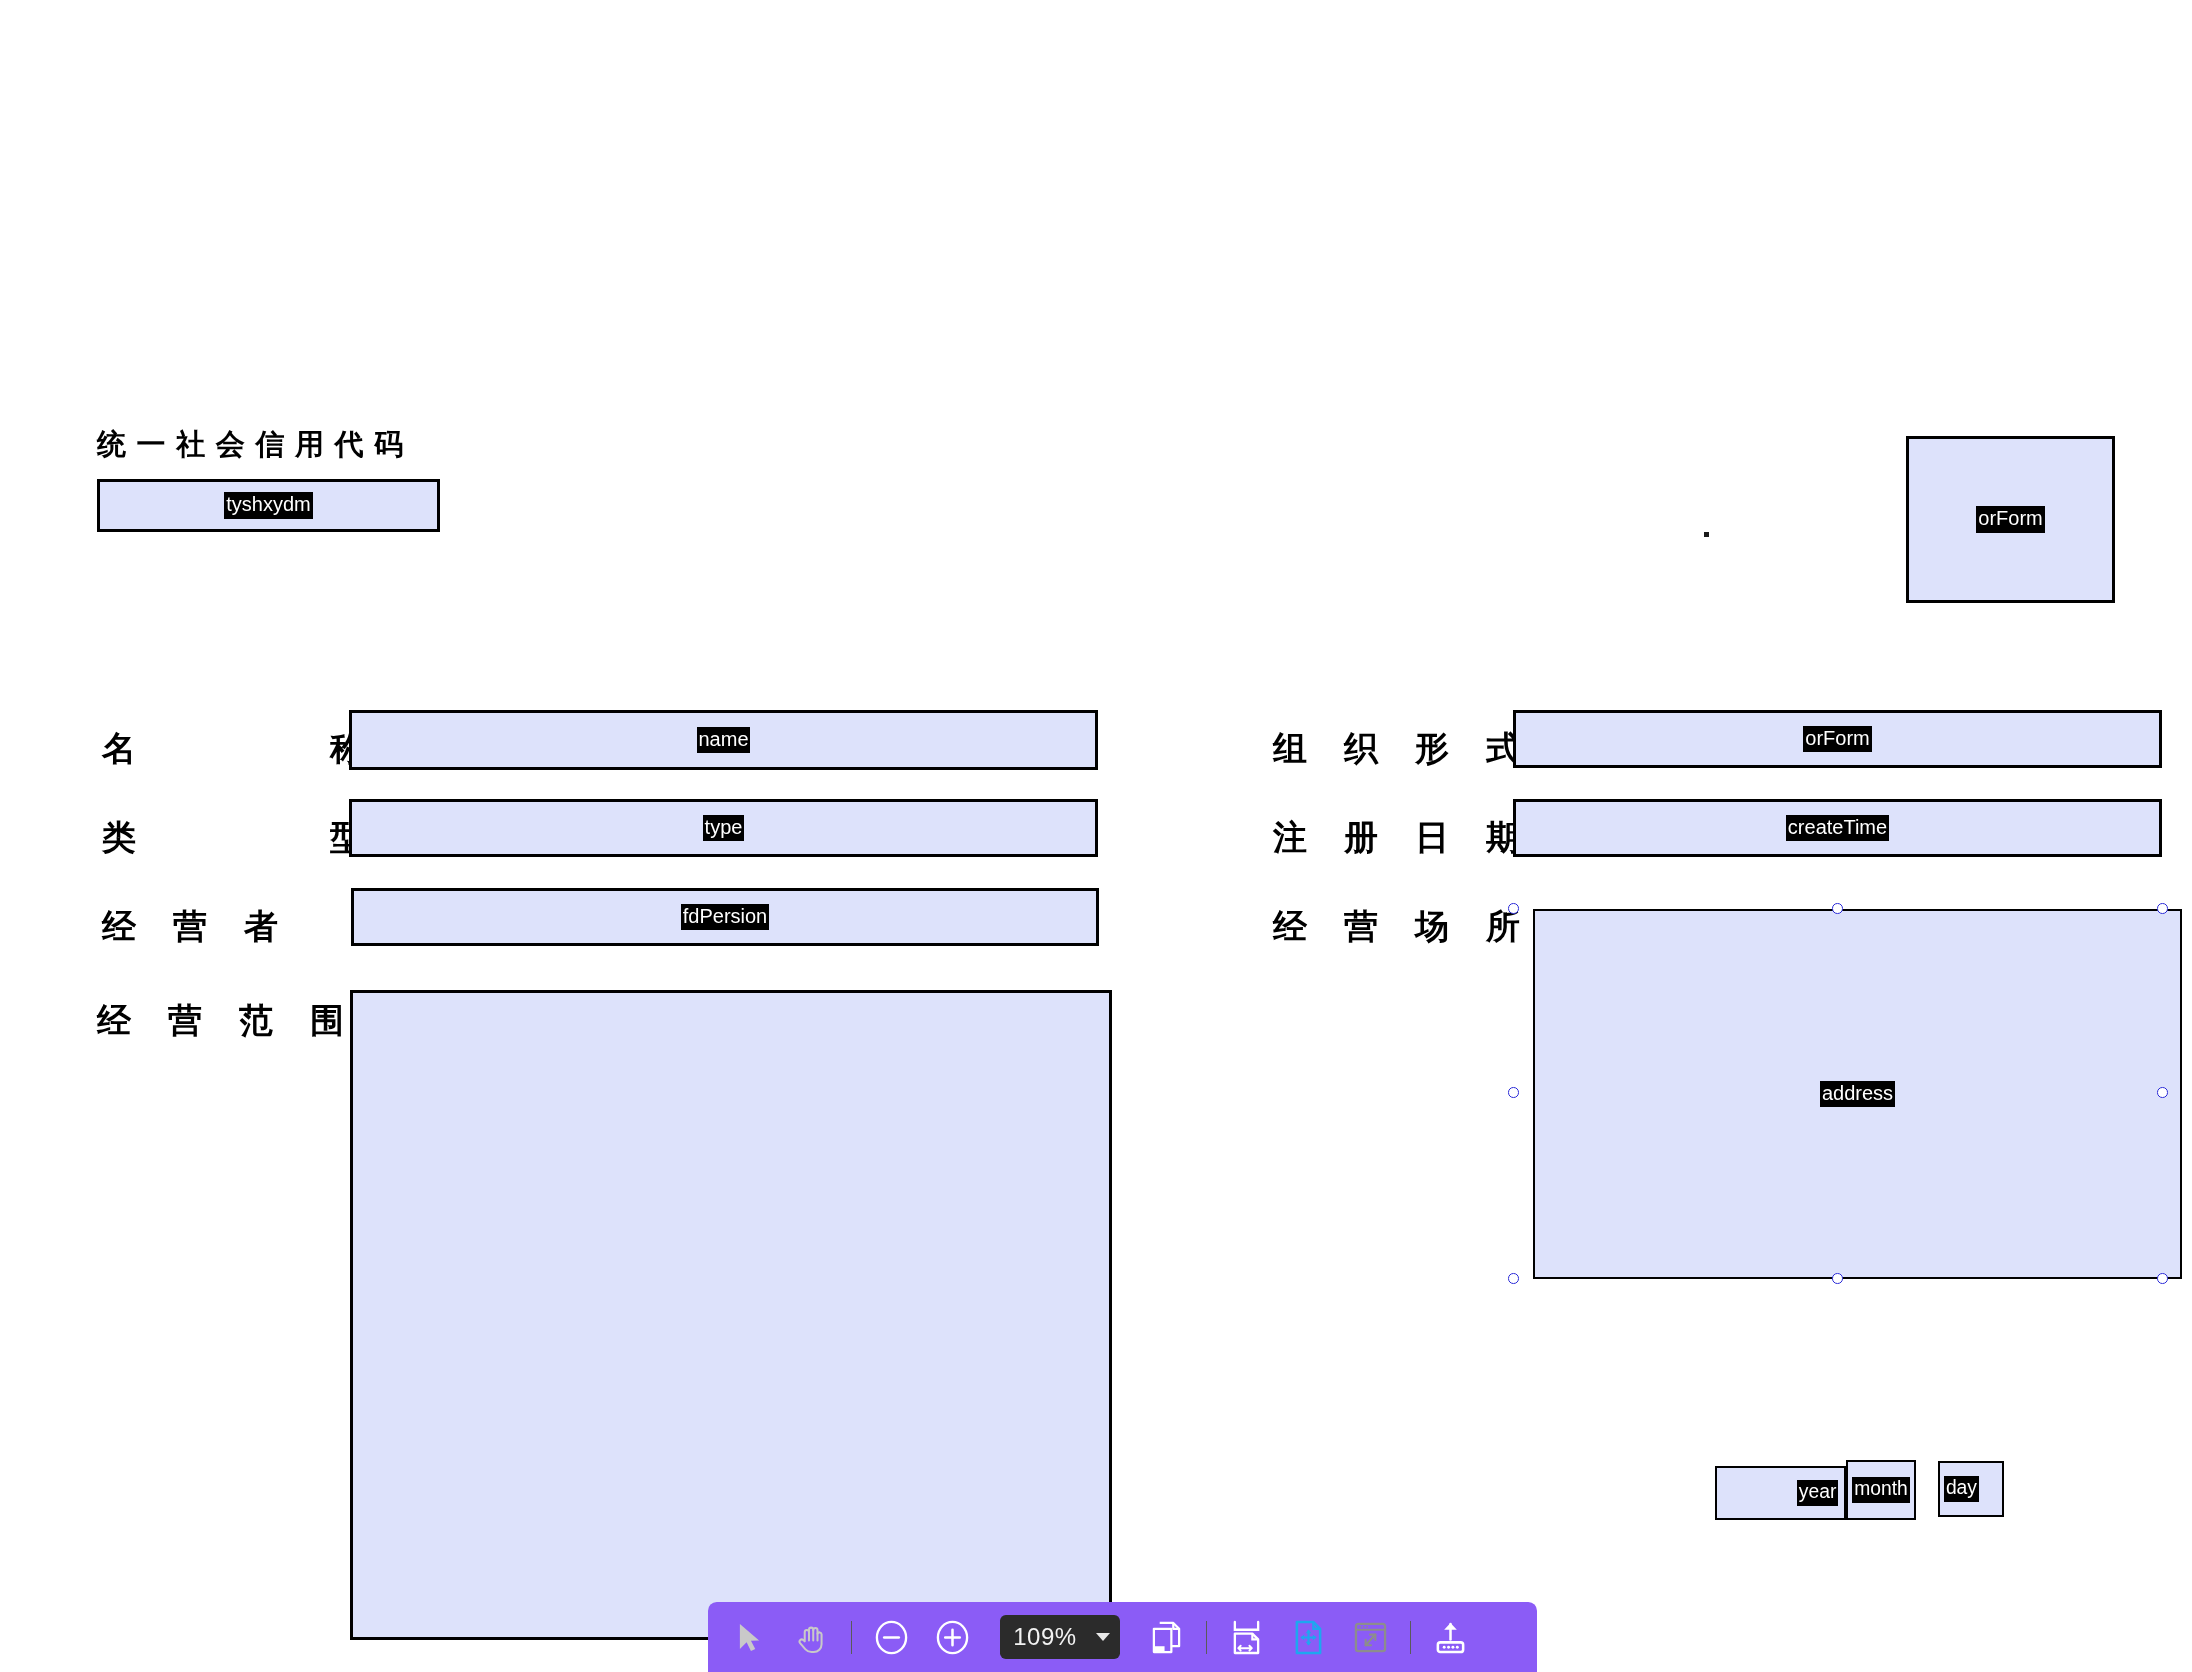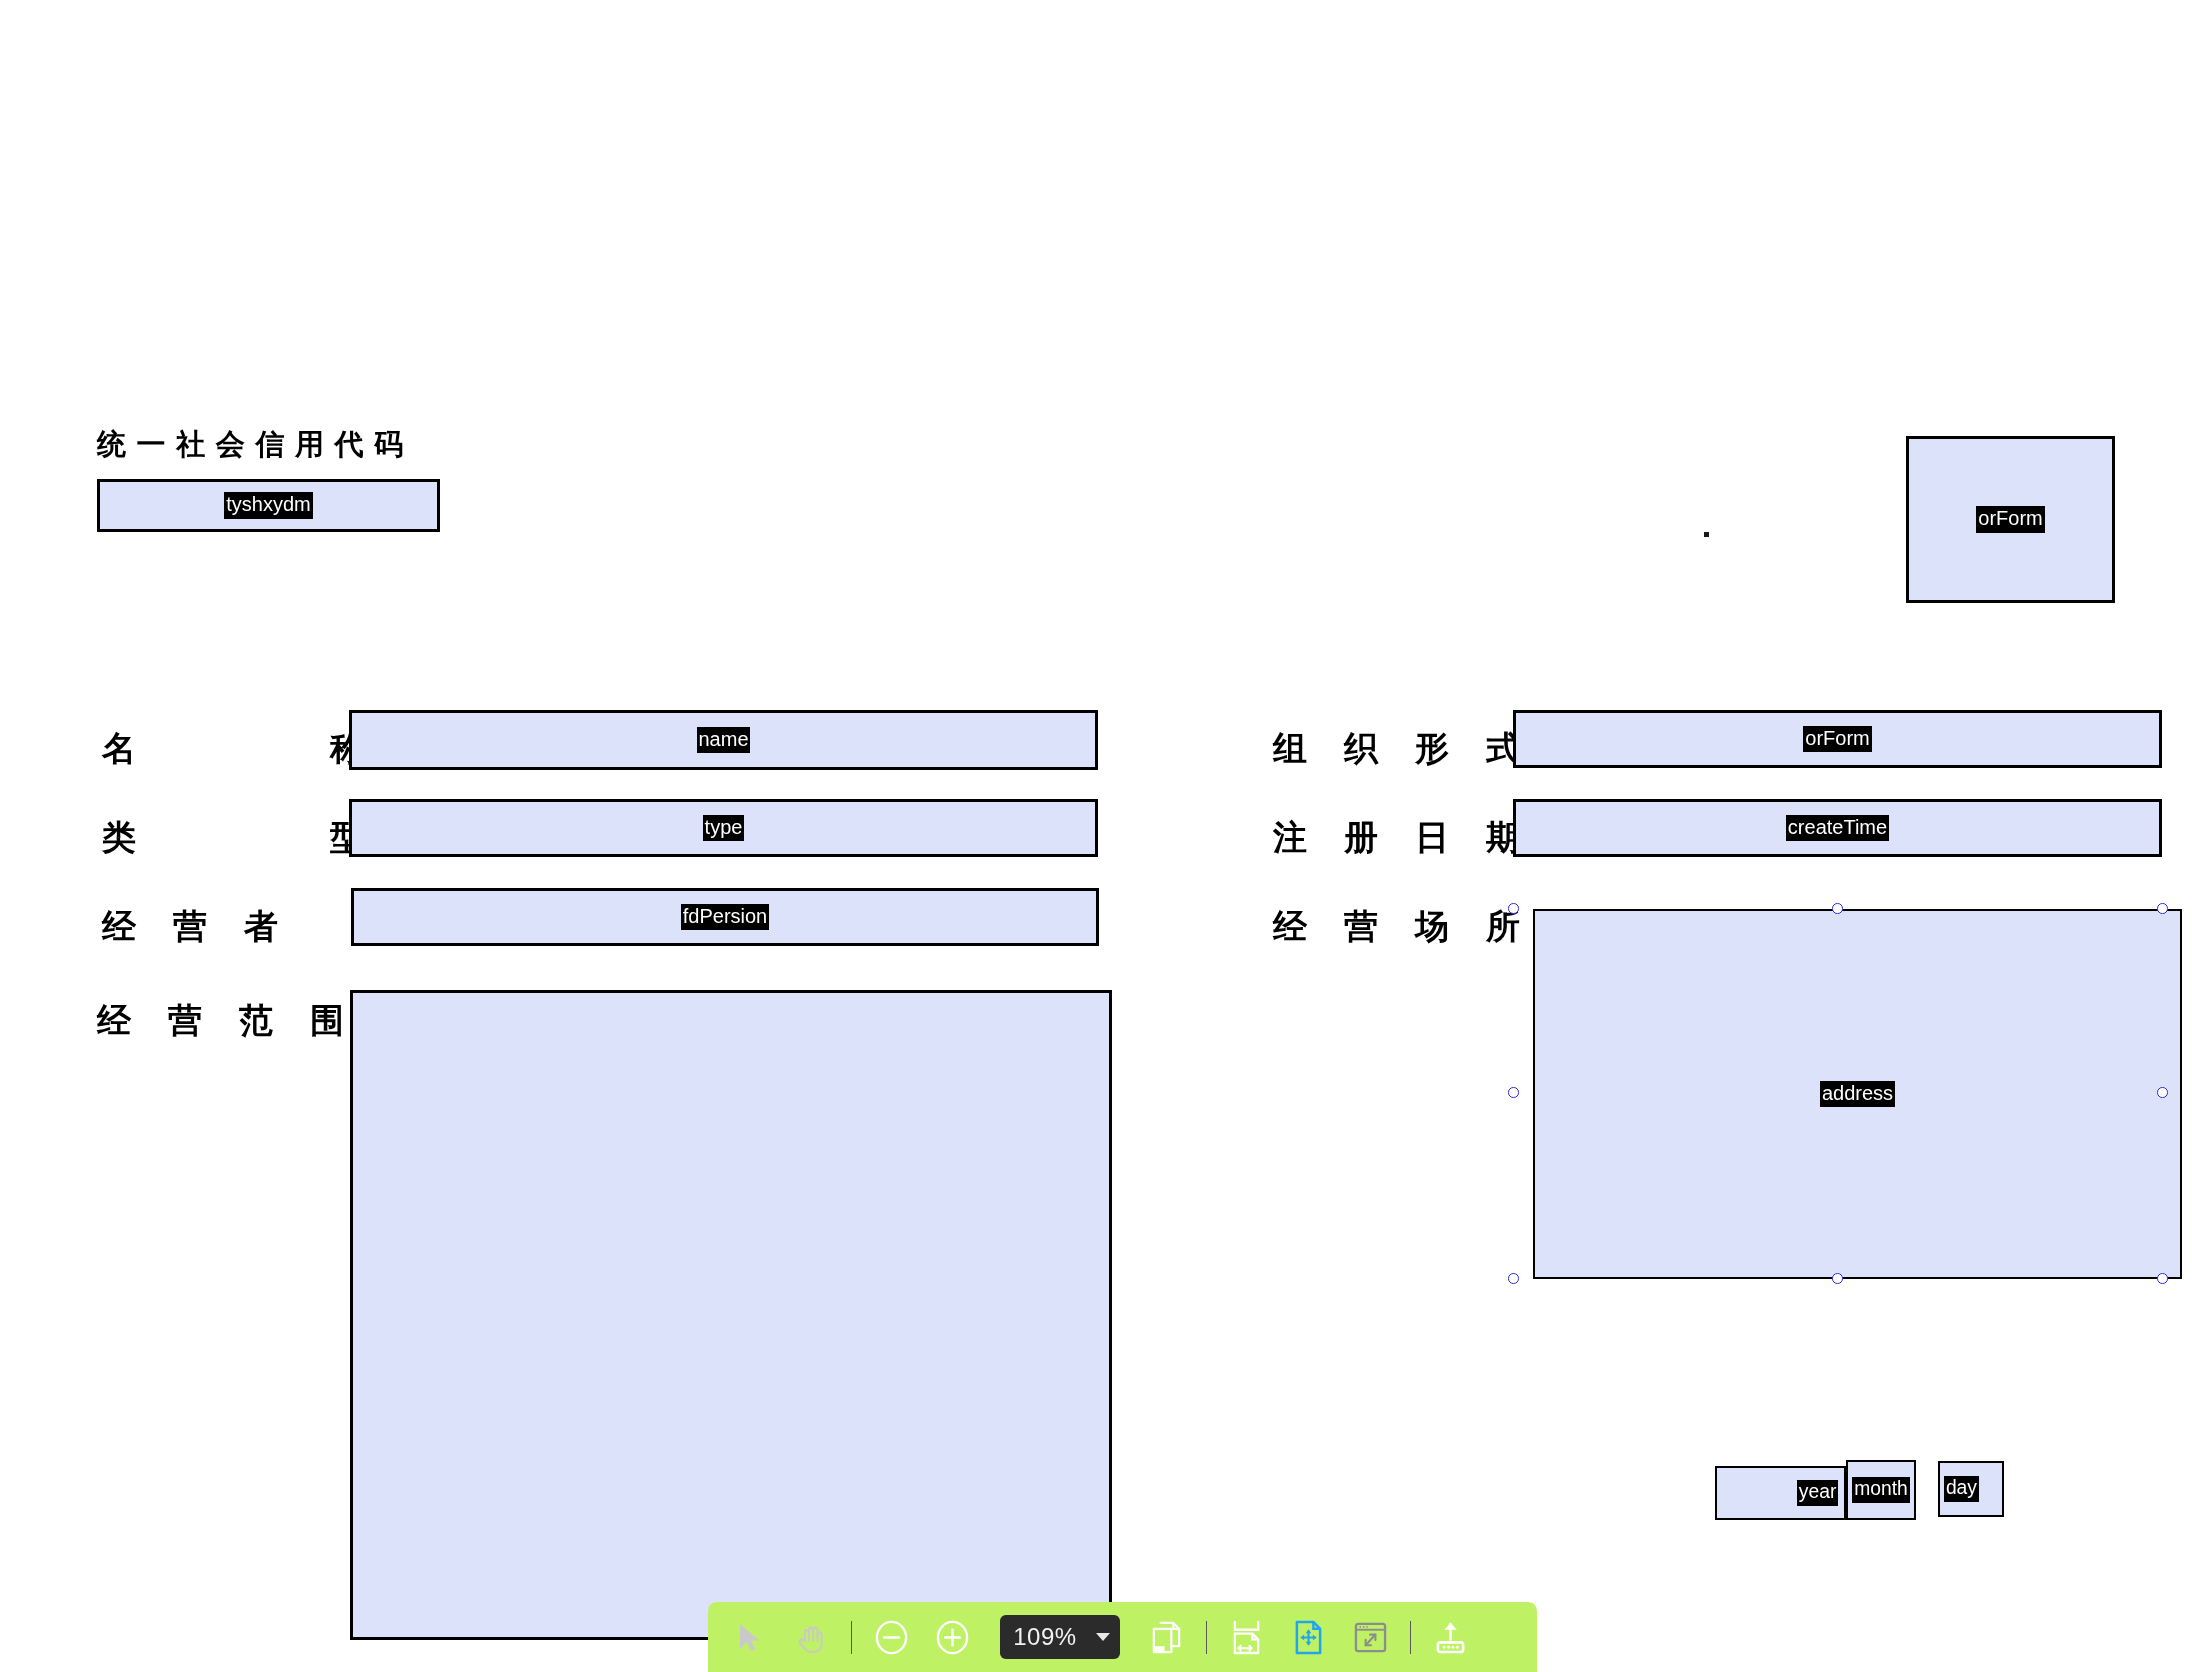--- a/index.html
+++ b/index.html
@@ -95,21 +95,21 @@
     background: #1a1a1a;
   }
 
   
   #toolbar {
     position: absolute;
     left: 708px;
     top: 1602px;
     width: 829px;
     height: 70px;
-    background: #bef264;
+    background: #8b5cf6;
     border-radius: 8.7px 8.7px 0 0;
     display: flex;
     align-items: center;
     padding: 0 15.4px;
     box-sizing: border-box;
   }
   .tb-btn {
     width: 52px;
     height: 52px;
     display: flex;

